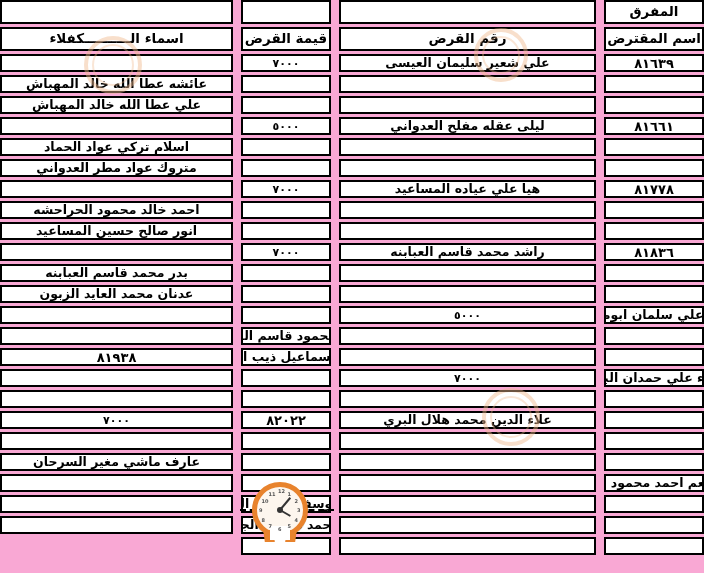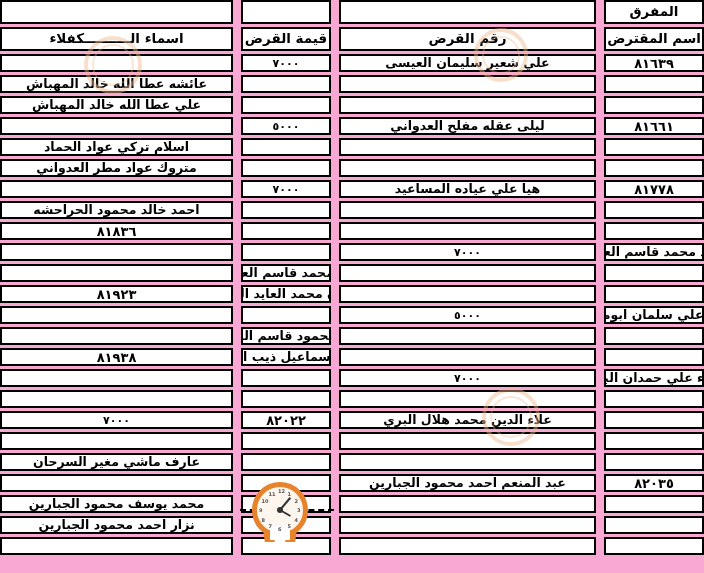--- a/index.html
+++ b/index.html
@@ -121,33 +121,33 @@
       <div class="cell borrower">هيا علي عياده المساعيد</div>
       <div class="cell val">٧٠٠٠</div>
       <div class="cell guar"></div>
       <div class="cell num"></div>
       <div class="cell borrower"></div>
       <div class="cell val"></div>
       <div class="cell guar">احمد خالد محمود الحراحشه</div>
       <div class="cell num"></div>
       <div class="cell borrower"></div>
       <div class="cell val"></div>
+      <div class="cell guar">انور صالح حسين المساعيد</div>
       <div class="cell num">٨١٨٣٦</div>
       <div class="cell borrower">راشد محمد قاسم العبابنه</div>
       <div class="cell val">٧٠٠٠</div>
       <div class="cell guar"></div>
       <div class="cell num"></div>
       <div class="cell borrower"></div>
       <div class="cell val"></div>
       <div class="cell guar">بدر محمد قاسم العبابنه</div>
       <div class="cell num"></div>
       <div class="cell borrower"></div>
       <div class="cell val"></div>
       <div class="cell guar">عدنان محمد العايد الزبون</div>
-      <div class="cell num">٨١٩٢٣</div>
       <div class="cell borrower">كامل علي سلمان ابومحارب</div>
       <div class="cell val">٥٠٠٠</div>
       <div class="cell guar"></div>
       <div class="cell num"></div>
       <div class="cell borrower"></div>
       <div class="cell val"></div>
       <div class="cell guar">خالد محمود قاسم النعيمي</div>
       <div class="cell num"></div>
       <div class="cell borrower"></div>
       <div class="cell val"></div>
@@ -166,21 +166,20 @@
       <div class="cell num">٨٢٠٢٢</div>
       <div class="cell val">٧٠٠٠</div>
       <div class="cell guar"></div>
       <div class="cell num"></div>
       <div class="cell borrower"></div>
       <div class="cell val"></div>
       <div class="cell num"></div>
       <div class="cell borrower"></div>
       <div class="cell val"></div>
       <div class="cell guar">عارف ماشي مغير السرحان</div>
-      <div class="cell num">٨٢٠٣٥</div>
       <div class="cell borrower">عبد المنعم احمد محمود الجبارين</div>
       <div class="cell val"></div>
       <div class="cell guar"></div>
       <div class="cell num"></div>
       <div class="cell borrower"></div>
       <div class="cell val"></div>
       <div class="cell guar">محمد يوسف محمود الجبارين</div>
       <div class="cell num"></div>
       <div class="cell borrower"></div>
       <div class="cell val"></div>

